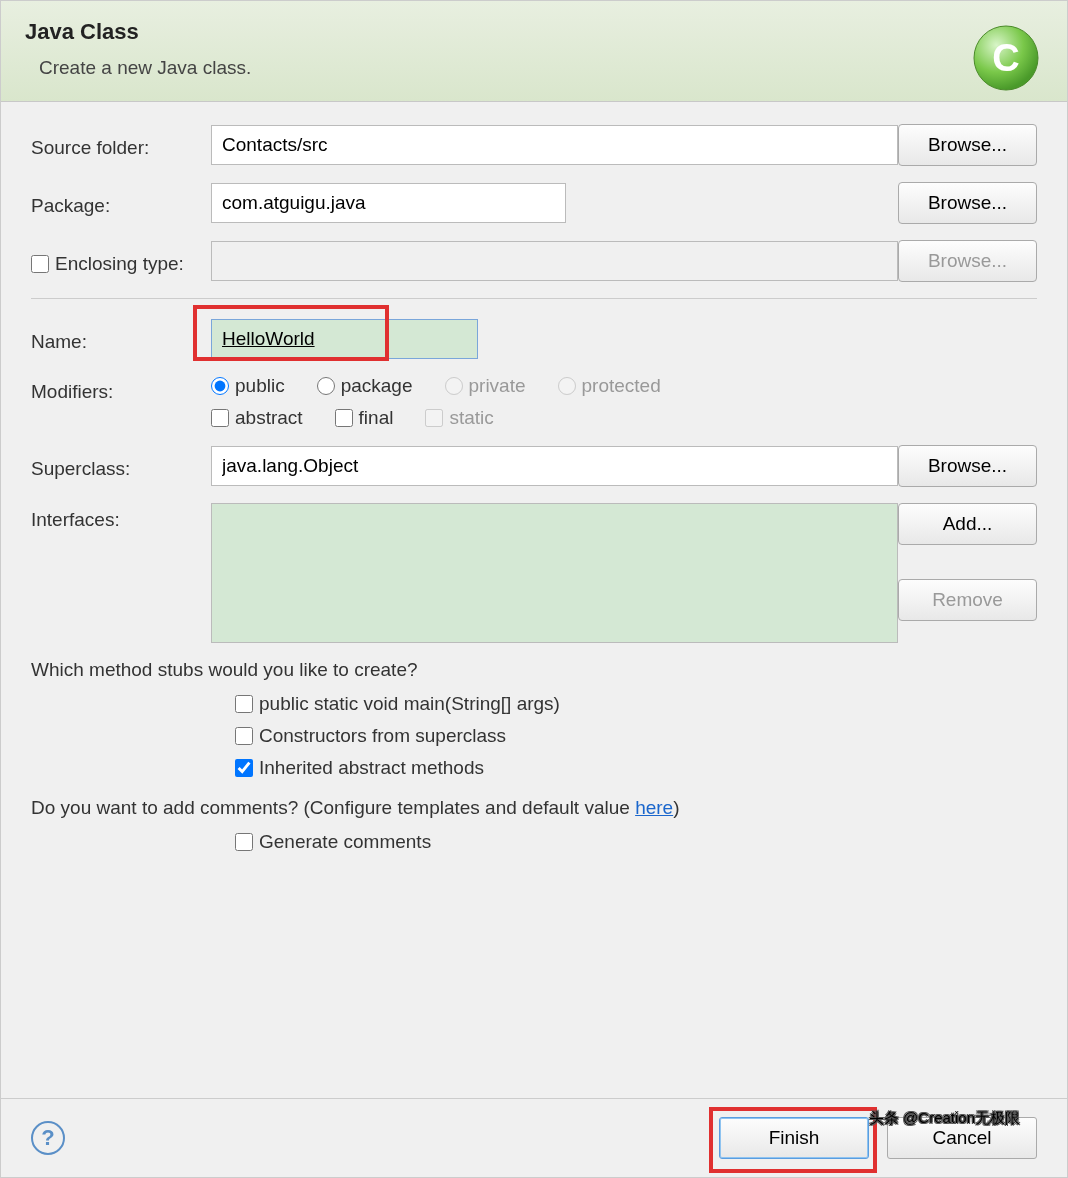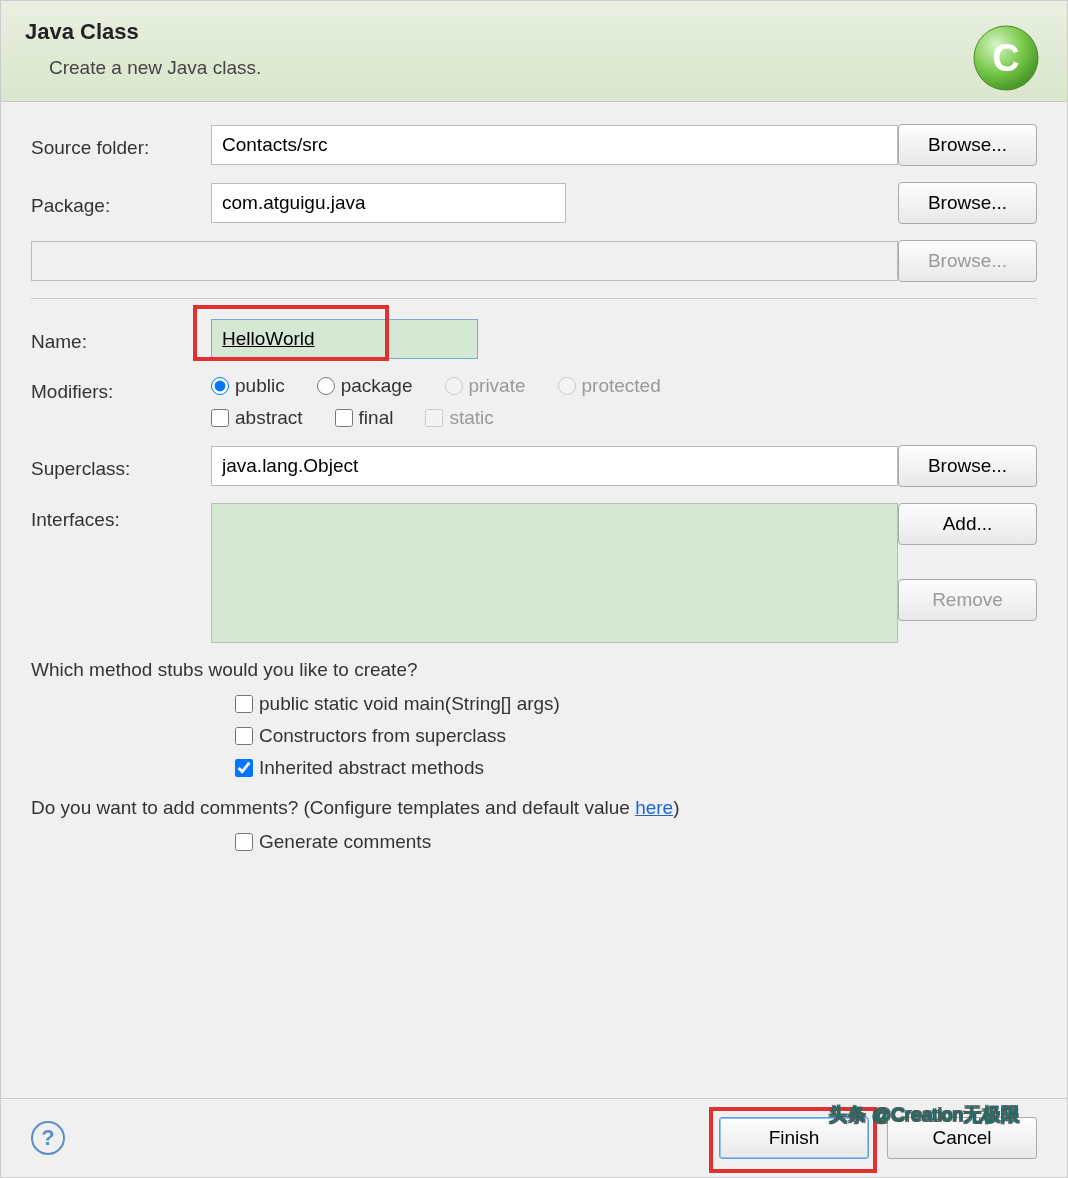--- a/index.html
+++ b/index.html
@@ -28,21 +28,21 @@
     }
     .header-title {
       font-size: 22px;
       font-weight: bold;
       color: #222;
       margin-bottom: 12px;
     }
     .header-subtitle {
       font-size: 19px;
       color: #444;
-      margin-left: 24px;
+      margin-left: 14px;
     }
     .header-icon {
       position: absolute;
       right: 26px;
       top: 22px;
       width: 70px;
       height: 70px;
     }
     .header-icon svg { width: 100%; height: 100%; }
     .form-area {
@@ -213,22 +213,22 @@
       top: -10px;
       right: -8px;
       bottom: -14px;
       border: 4px solid #e03030;
       pointer-events: none;
     }
     .watermark {
       position: absolute;
       right: 48px;
       bottom: 50px;
-      font-size: 19px;
-      color: #0f766e;
+      font-size: 15px;
+      color: #000000;
       text-shadow: -1px -1px 0 #555, 1px -1px 0 #555, -1px 1px 0 #555, 1px 1px 0 #555;
       pointer-events: none;
     }
     .spacer { flex: 1; }
   </style>
 </head>
 <body>
 
 <div class="dialog">
 
@@ -259,20 +259,24 @@
     </div>
 
     <div class="form-row">
       <div class="form-label">Package:</div>
       <input class="form-input pkg" value="com.atguigu.java" style="">
       <div class="spacer"></div>
       <button class="btn">Browse...</button>
     </div>
 
     <div class="form-row">
+      <div class="form-label indented" style="display:flex;align-items:center;padding-left:0;">
+        <input type="checkbox" class="checkbox-enclosing" style="">
+        <span>Enclosing type:</span>
+      </div>
       <input class="form-input disabled" disabled="" value="" style="">
       <button class="btn" disabled="">Browse...</button>
     </div>
 
     <hr class="sep">
 
     <div class="form-row">
       <div class="form-label">Name:</div>
       <div class="name-wrap">
         <input class="form-input green-sel" value="HelloWorld" style="">

